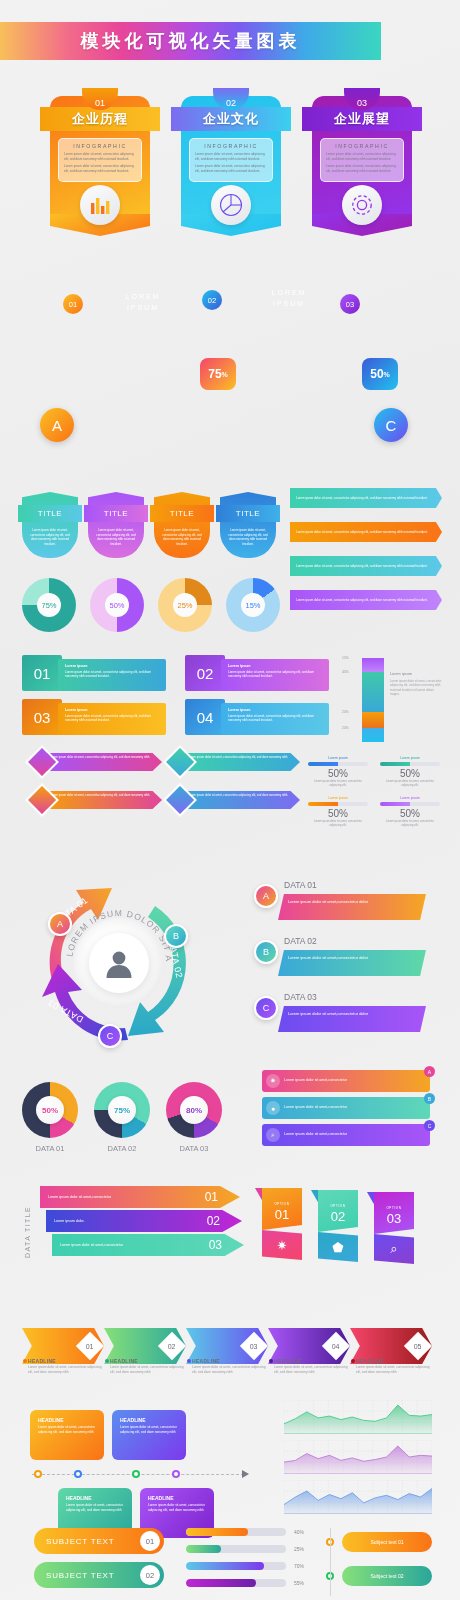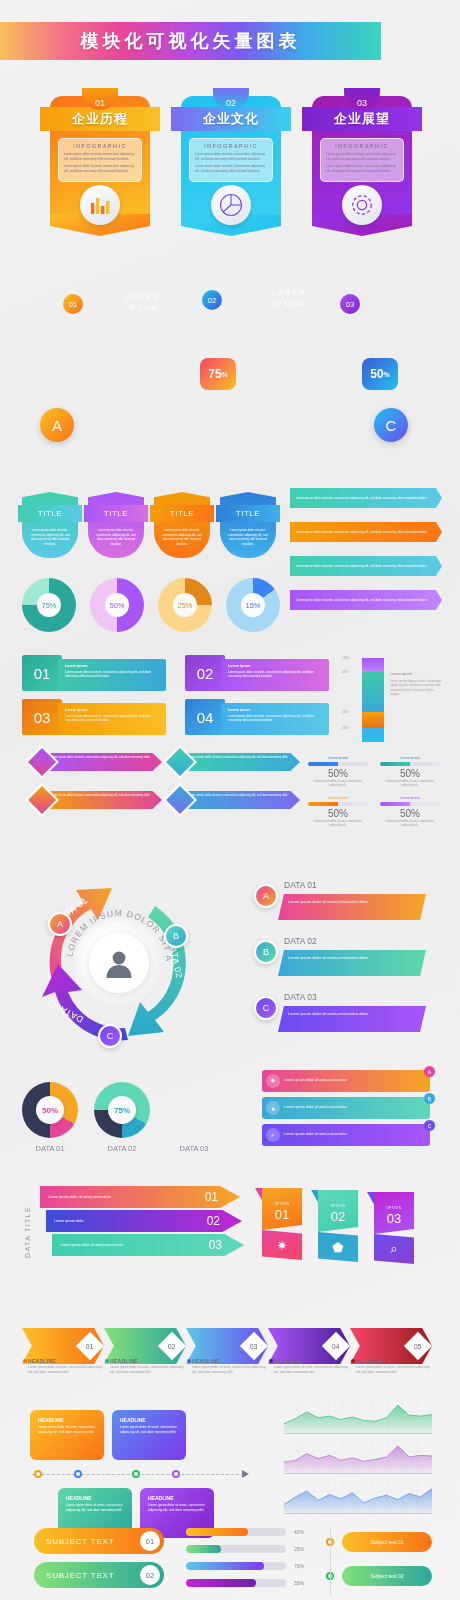--- a/index.html
+++ b/index.html
@@ -644,20 +644,23 @@
 
   <div style="position:absolute;left:22px;top:1082px;width:220px;height:80px" id="ddonuts">
       <div class="ddonut" style="left:0px;top:0;background:conic-gradient(from 180deg, #323a56 0deg 180deg, #f5a623 180deg 300deg, #e8459a 300deg 360deg)">
         <div class="hole" style="color:#e8459a">50%</div>
       </div>
       <div class="ddonut-lbl" style="left:0px;top:62px;width:56px;text-align:center">DATA 01</div>
       <div class="ddonut" style="left:72px;top:0;background:conic-gradient(from 180deg, #323a56 0deg 90deg, #5fd8b8 90deg 300deg, #2aa7c8 300deg 360deg)">
         <div class="hole" style="color:#2aa7c8">75%</div>
       </div>
       <div class="ddonut-lbl" style="left:72px;top:62px;width:56px;text-align:center">DATA 02</div>
+      <div class="ddonut" style="left:144px;top:0;background:conic-gradient(from 180deg, #323a56 0deg 72deg, #e8459a 72deg 300deg, #8b3fd0 300deg 360deg)">
+        <div class="hole" style="color:#8b3fd0">80%</div>
+      </div>
       <div class="ddonut-lbl" style="left:144px;top:62px;width:56px;text-align:center">DATA 03</div>
     </div>
 
   <div style="position:absolute;left:262px;top:1070px;width:180px;height:80px" id="ilist">
       <div class="ilist" style="left:0;top:0px;width:168px;background:linear-gradient(90deg,#e8459a,#f5a623)">
         <div class="ilist-ic">✷</div>
         <p>Lorem ipsum dolor sit amet,consectetur</p>
         <div class="ilist-badge" style="background:#e8459a">A</div>
       </div>
       <div class="ilist" style="left:0;top:27px;width:168px;background:linear-gradient(90deg,#3aa8d8,#5fd8b8)">

